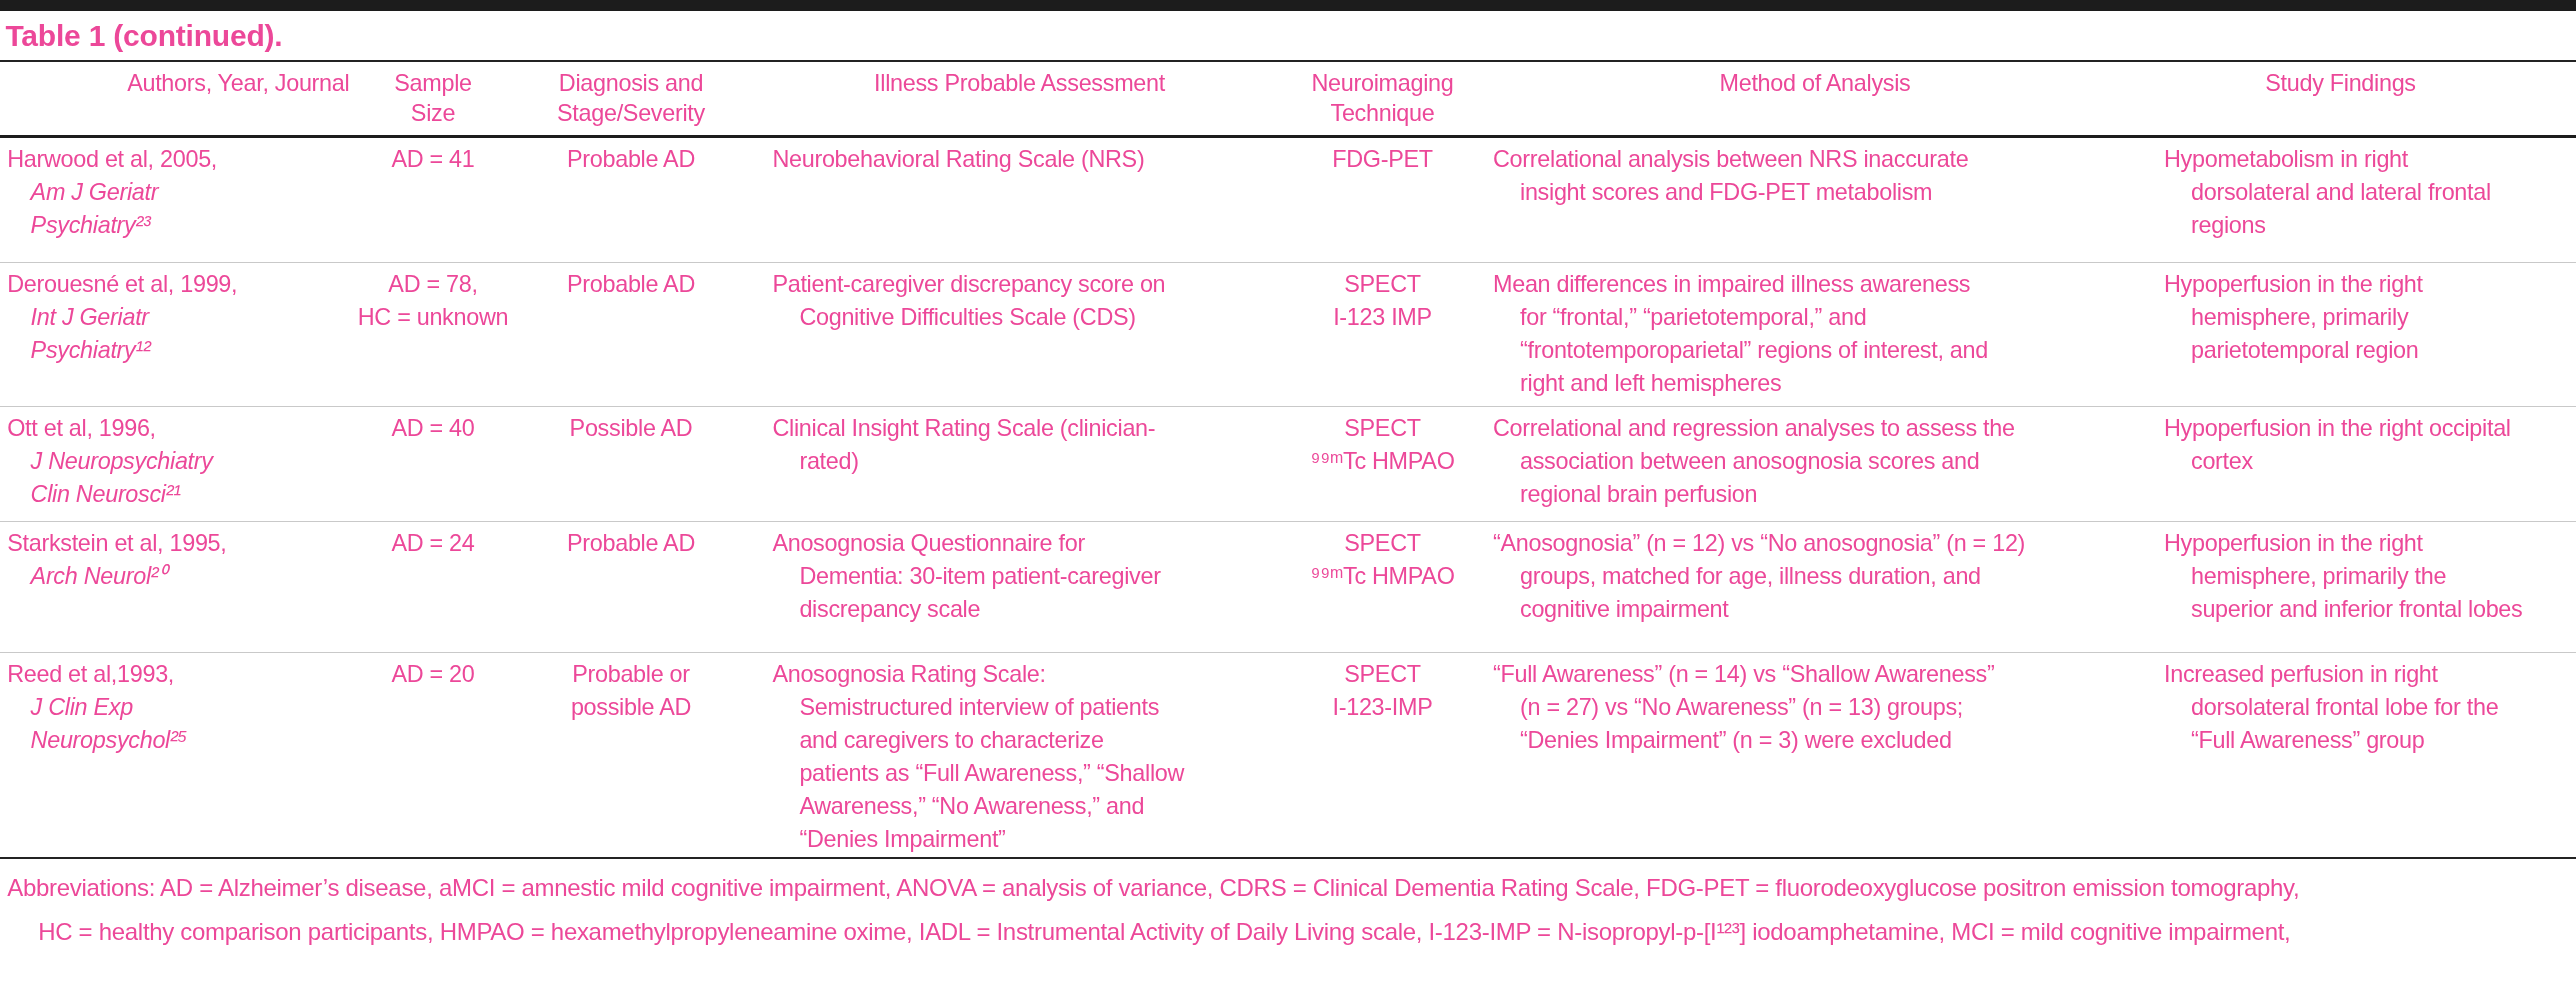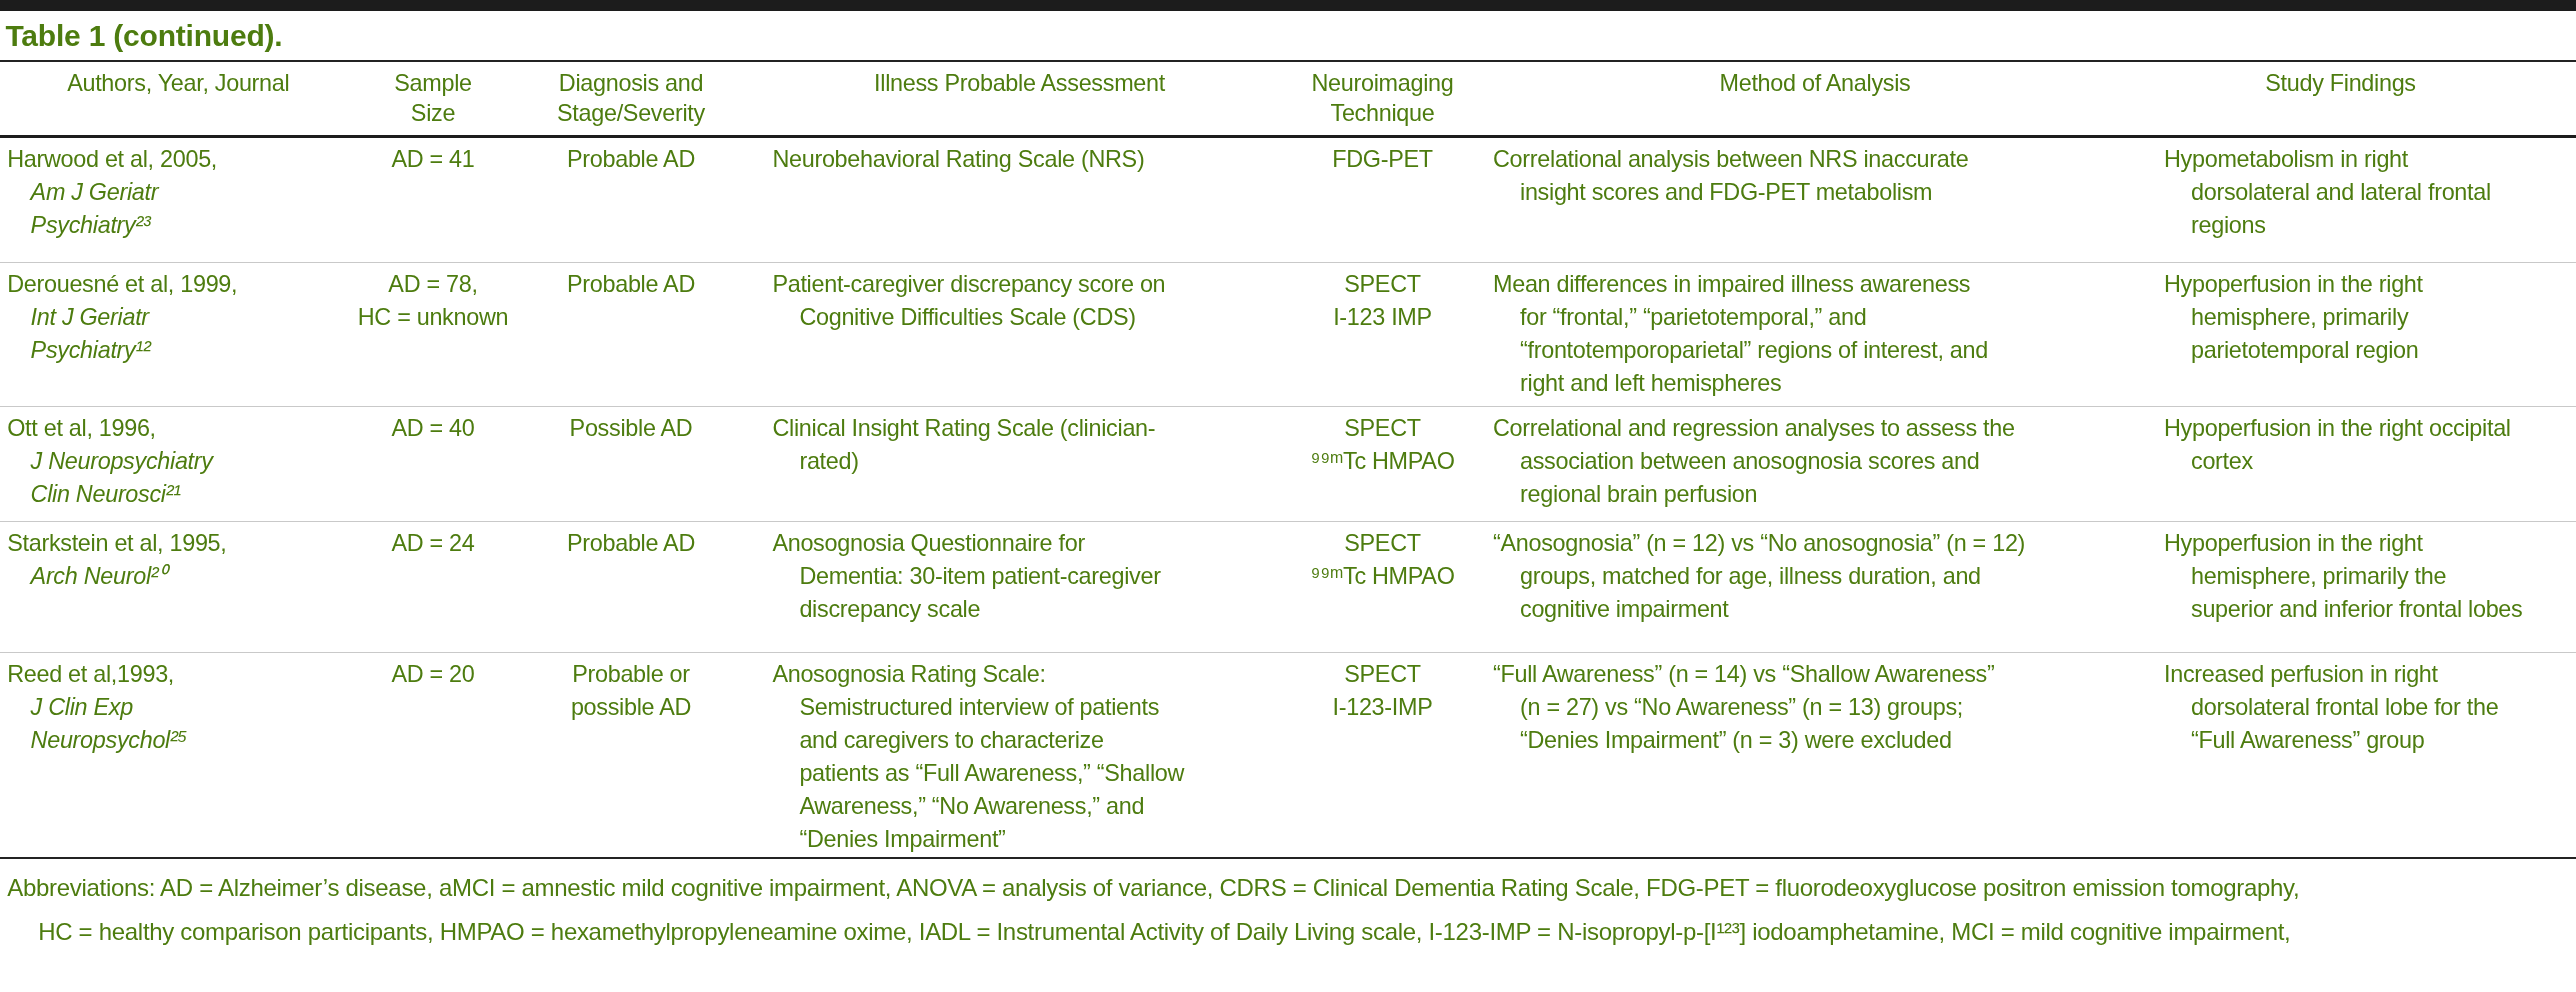--- a/index.html
+++ b/index.html
@@ -1,21 +1,21 @@
 <!DOCTYPE html>
 <html style="font-size:14.4px"><head>
 <meta charset="utf-8">
 <style>
   html,body { margin:0; padding:0; background:#ffffff; }
   .page {
     position:relative;
     width:2576px;
     height:950px;
     background:#ffffff;
-    color:#4d7c0f;
+    color:#ec4899;
     font-family:"Liberation Sans", sans-serif;
     font-size:23.4px;
     line-height:33px;
     letter-spacing:-0.3px;
     box-sizing:border-box;
     overflow:hidden;
   }
   .topbar { height:10.8px; background:#1c1c1c; }
   .bottombar { height:8px; background:#1c1c1c; }
   .title {
@@ -35,21 +35,21 @@
   thead td {
     vertical-align:bottom;
     line-height:30px;
     padding-bottom:7.2px;
     padding-top:5.4px;
   }
   thead tr { border-bottom:3.6px solid #1c1c1c; }
   tbody tr { border-top:1.8px solid #c9c9c9; }
   tbody tr:first-child { border-top:none; }
   tbody td { padding-top:5px; }
-  .c-left   { text-align:center; }
+  .c-left   { text-align:right; }
   .c-center { text-align:center;margin-top:36px; }
   .lines { white-space:pre-line; }
   .hang  { padding-left:27px; text-indent:-27px; }
   .pad-auth  { padding-left:7.2px;  padding-right:3.6px; }
   .pad-assess{ padding-left:23.4px; padding-right:7.2px; }
   .pad-method{ padding-left:18px; padding-right:7.2px; }
   .pad-find  { padding-left:9px; padding-right:5.4px; }
   .journal {
     font-style:italic;
     margin-left:23.4px;

